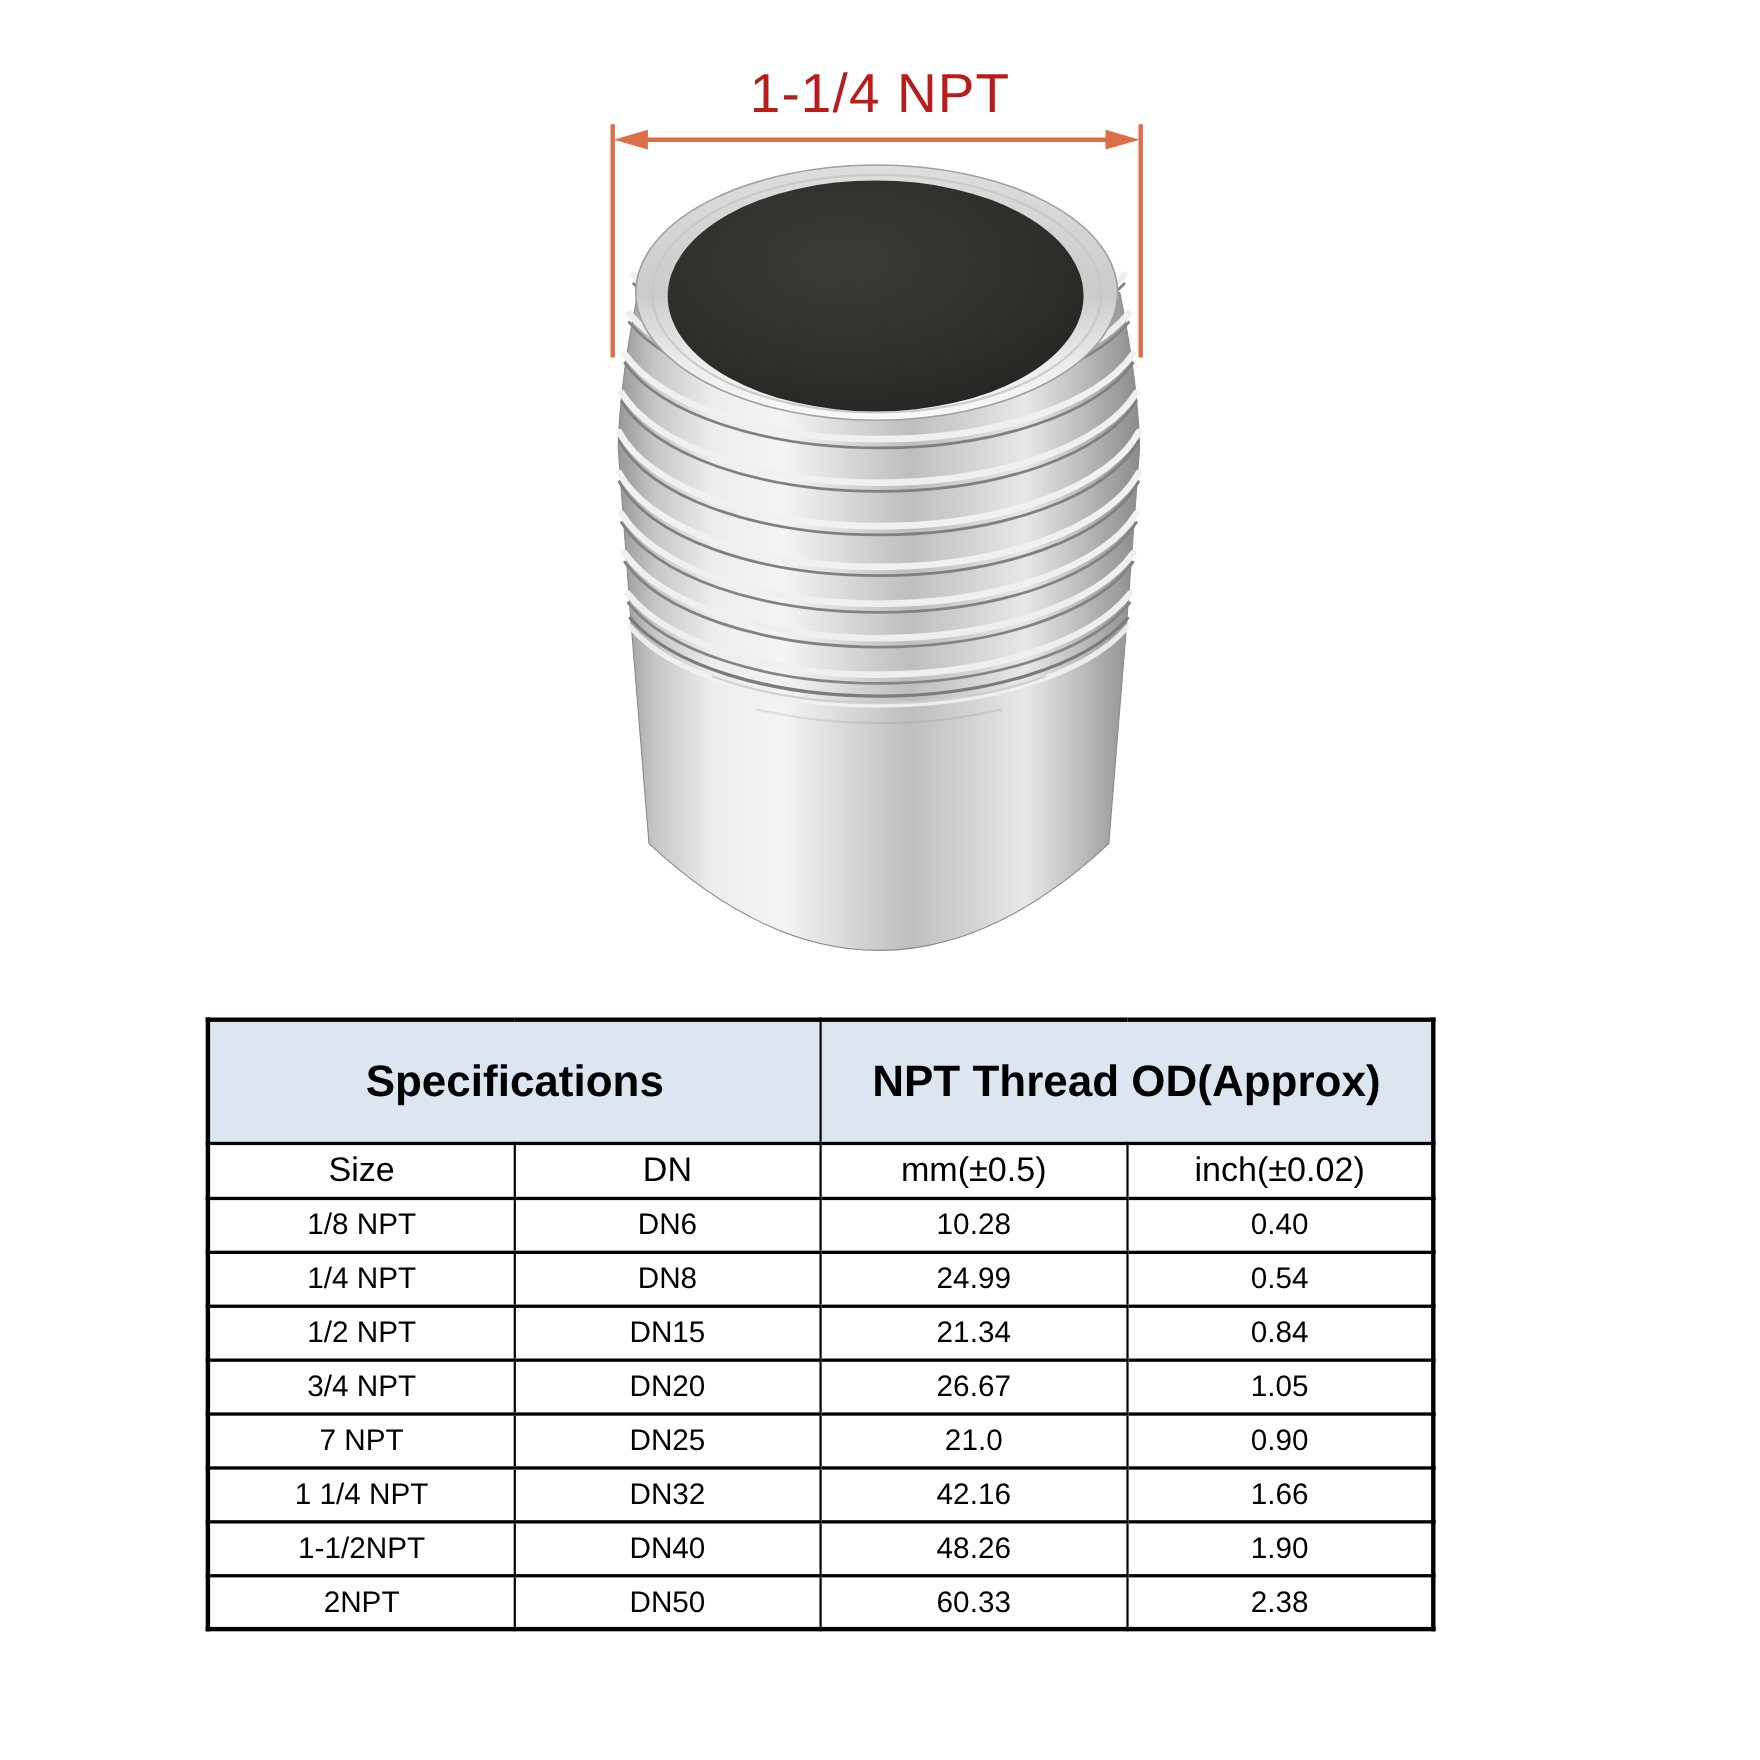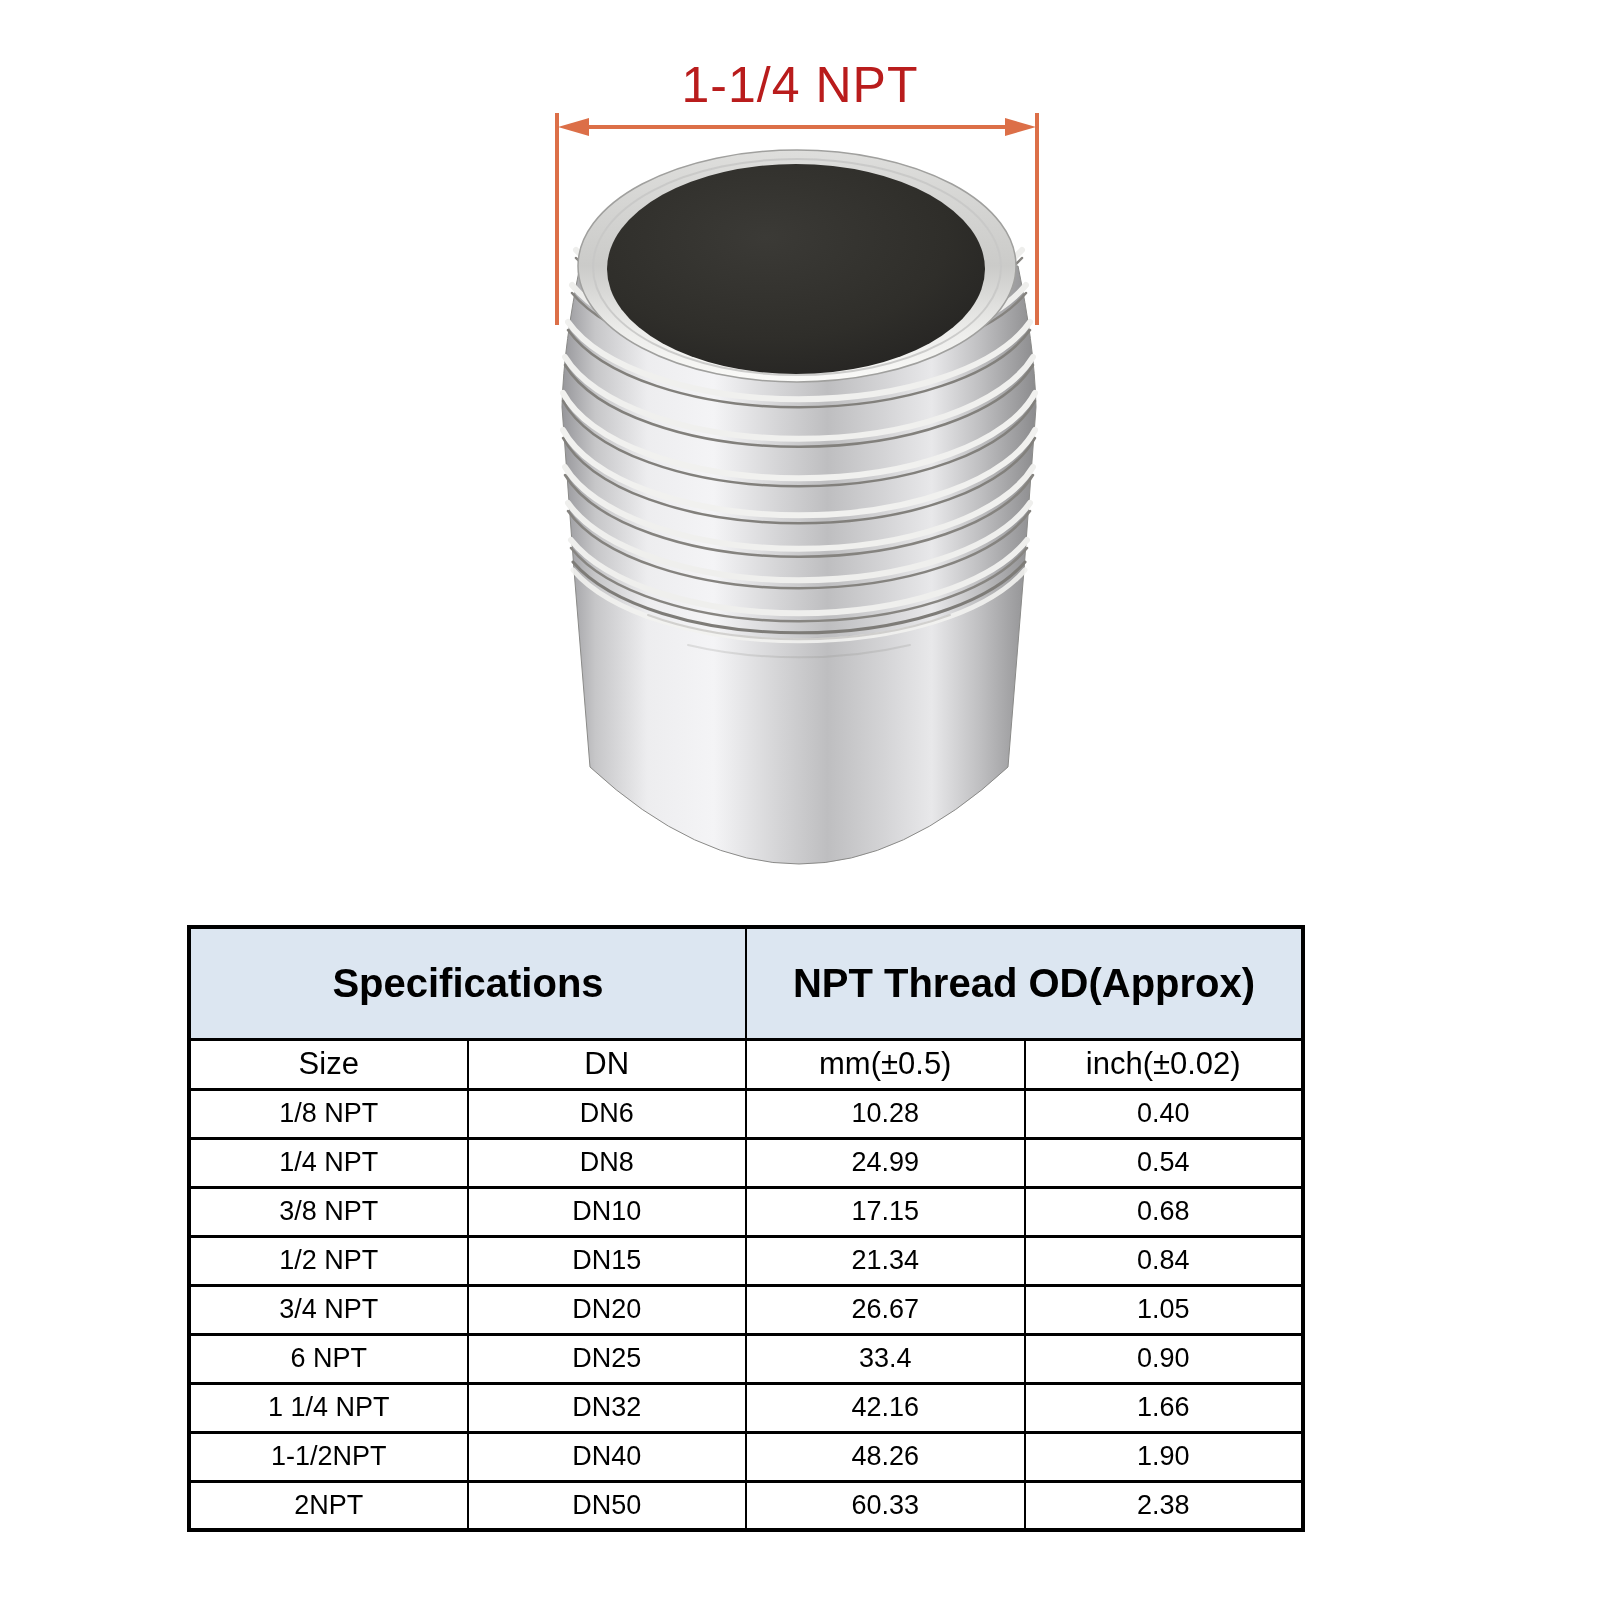--- a/index.html
+++ b/index.html
@@ -159,41 +159,35 @@
         <td>10.28</td>
         <td>0.40</td>
       </tr>
       <tr>
         <td>1/4 NPT</td>
         <td>DN8</td>
         <td>24.99</td>
         <td>0.54</td>
       </tr>
       <tr>
-        <td>3/8 NPT</td>
-        <td>DN10</td>
-        <td>17.15</td>
-        <td>0.68</td>
-      </tr>
-      <tr>
         <td>1/2 NPT</td>
         <td>DN15</td>
         <td>21.34</td>
         <td>0.84</td>
       </tr>
       <tr>
         <td>3/4 NPT</td>
         <td>DN20</td>
         <td>26.67</td>
         <td>1.05</td>
       </tr>
       <tr>
-        <td>6 NPT</td>
+        <td>7 NPT</td>
         <td>DN25</td>
-        <td>33.4</td>
+        <td>21.0</td>
         <td>0.90</td>
       </tr>
       <tr>
         <td>1 1/4 NPT</td>
         <td>DN32</td>
         <td>42.16</td>
         <td>1.66</td>
       </tr>
       <tr>
         <td>1-1/2NPT</td>

